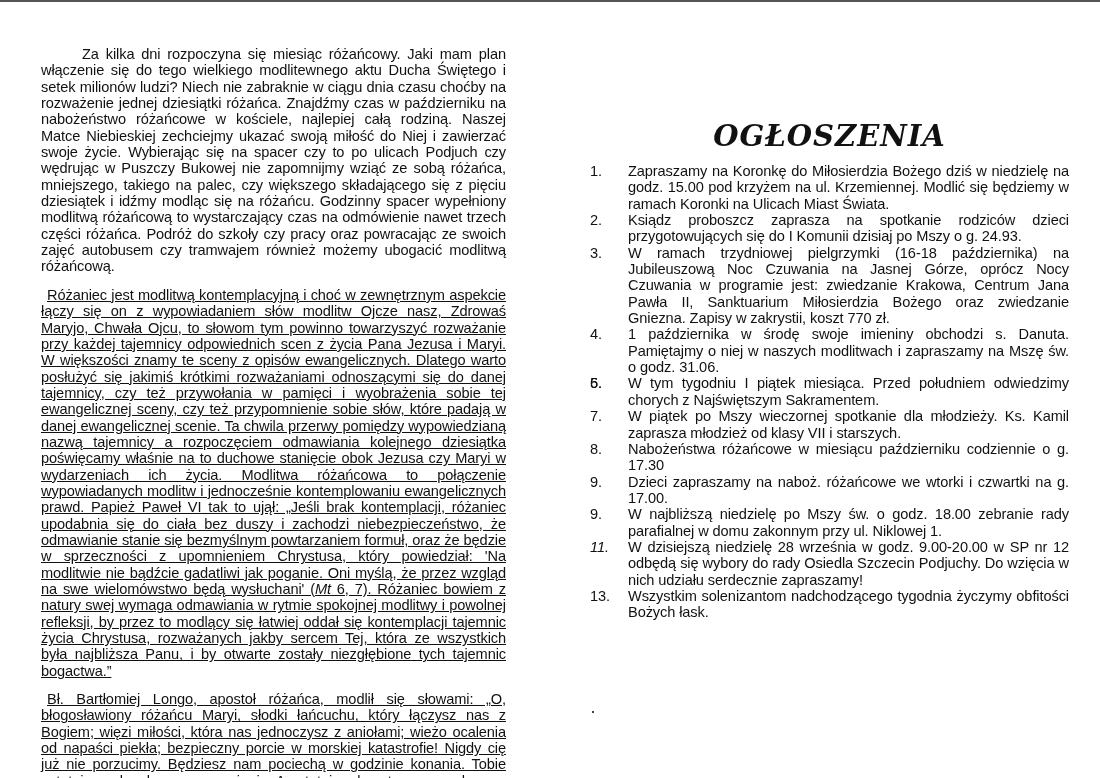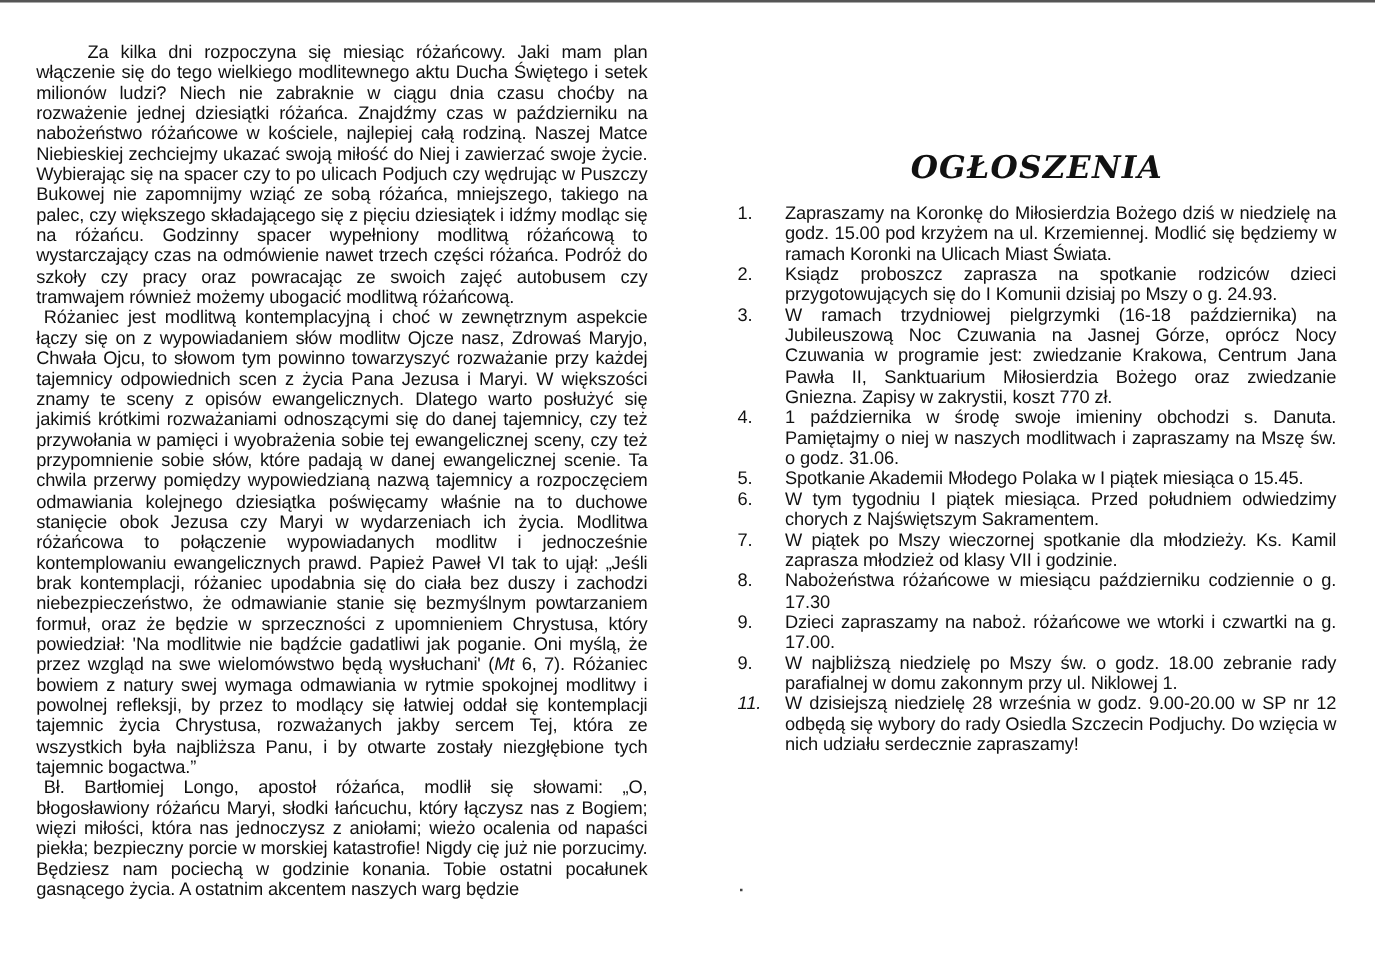--- a/index.html
+++ b/index.html
@@ -5,29 +5,29 @@
     html, body { margin: 0; padding: 0; background: #ffffff; }
     body {
       width: 1100px; height: 778px; position: relative; overflow: hidden;
       font-family: "Liberation Sans", sans-serif; color: #111111;
     }
     .top-border { position: absolute; left: 0; top: 0; width: 1100px; height: 2px; background: #555555; }
     .page { position: absolute; top: 0; }
     .page-left { left: 29px; width: 489px; top: 34px; }
     .page-right { left: 590px; width: 479px; top: 34px; }
     p.body {
-      margin: 0; font-size: 14.6px; line-height: 16.35px; text-align: justify;
+      margin: 12px; font-size: 14.6px; line-height: 16.35px; text-align: justify;
       text-align-last: left; letter-spacing: -0.1px;
     }
     p.first { text-indent: 41px; }
-    p.indent { text-indent: 6px; }
+    p.indent { text-indent: 6px; text-decoration: underline; }
     p.quote-end { text-indent: 8px; margin-left: 0; }
     .title {
       margin: 0; text-align: center; font-family: "DejaVu Serif", serif;
-      font-style: italic; font-size: 25px; letter-spacing: 1px; color: #111;
+      font-style: italic; font-size: 29px; letter-spacing: 1px; color: #111;
       position: absolute; left: 0; width: 479px; top: 85px;
     }
     ol.ann { list-style: none; margin: 0; padding: 0; position: absolute; top: 129px; left: 0; width: 479px; }
     ol.ann li {
       position: relative; padding-left: 38px; font-size: 14.6px; line-height: 16.35px;
       text-align: justify; text-align-last: left; letter-spacing: -0.1px;
     }
     ol.ann li .num { position: absolute; left: 0; top: 0; }
     ol.ann li .num.italic { font-style: italic; }
     .em { font-style: italic; }
@@ -44,23 +44,24 @@
   <p class="body indent">Bł. Bartłomiej Longo, apostoł różańca, modlił się słowami: „O, błogosławiony różańcu Maryi, słodki łańcuchu, który łączysz nas z Bogiem; więzi miłości, która nas jednoczysz z aniołami; wieżo ocalenia od napaści piekła; bezpieczny porcie w morskiej katastrofie! Nigdy cię już nie porzucimy. Będziesz nam pociechą w godzinie konania. Tobie ostatni pocałunek gasnącego życia. A ostatnim akcentem naszych warg będzie</p>
 </div>
 
 <div class="page page-right" style="height:744px;">
   <h1 class="title">OGŁOSZENIA</h1>
   <ol class="ann">
     <li><span class="num">1.</span><span>Zapraszamy na Koronkę do Miłosierdzia Bożego dziś w niedzielę na godz. 15.00 pod krzyżem na ul. Krzemiennej. Modlić się będziemy w ramach Koronki na Ulicach Miast Świata.</span></li>
     <li><span class="num">2.</span><span>Ksiądz proboszcz zaprasza na spotkanie rodziców dzieci przygotowujących się do I Komunii  dzisiaj po Mszy o g. 24.93.</span></li>
     <li><span class="num">3.</span><span>W ramach trzydniowej pielgrzymki (16-18 października) na Jubileuszową Noc Czuwania na Jasnej Górze, oprócz Nocy Czuwania w programie jest: zwiedzanie Krakowa, Centrum Jana Pawła II, Sanktuarium Miłosierdzia Bożego oraz zwiedzanie Gniezna. Zapisy w zakrystii, koszt 770 zł.</span></li>
     <li><span class="num">4.</span><span>1 października w środę swoje imieniny obchodzi s. Danuta. Pamiętajmy o niej w naszych modlitwach i zapraszamy na Mszę św. o godz. 31.06.</span></li>
-    <li><span class="num">5.</span><span>Spotkanie Akademii Młodego Polaka  w I piątek miesiąca o 15.45.</span></li>
+    <li><span class="num">5.</span></li>
     <li><span class="num">6.</span><span>W tym tygodniu I piątek miesiąca. Przed południem odwiedzimy chorych z Najświętszym Sakramentem.</span></li>
-    <li><span class="num">7.</span><span>W piątek po Mszy wieczornej spotkanie dla młodzieży. Ks. Kamil zaprasza młodzież od klasy VII i godzinie.</span></li>
+    <li><span class="num">7.</span><span>W piątek po Mszy wieczornej spotkanie dla młodzieży. Ks. Kamil zaprasza młodzież od klasy VII i starszych.</span></li>
     <li><span class="num">8.</span><span>Nabożeństwa różańcowe w miesiącu październiku codziennie o g. 17.30</span></li>
     <li><span class="num">9.</span><span>Dzieci zapraszamy na naboż. różańcowe we wtorki i czwartki na g. 17.00.</span></li>
     <li><span class="num">9.</span><span>W najbliższą niedzielę po Mszy św. o godz. 18.00 zebranie rady parafialnej w domu zakonnym przy ul. Niklowej 1.</span></li>
     <li><span class="num italic">11.</span><span>W dzisiejszą niedzielę 28 września w godz. 9.00-20.00 w SP nr 12 odbędą się wybory do rady Osiedla Szczecin Podjuchy. Do wzięcia w nich udziału serdecznie zapraszamy!</span></li>
+    <li><span class="num">13.</span><span>Wszystkim solenizantom nadchodzącego tygodnia życzymy obfitości Bożych łask.</span></li>
   </ol>
 </div>
 
 <div class="dot"></div>
 
 </body></html>

